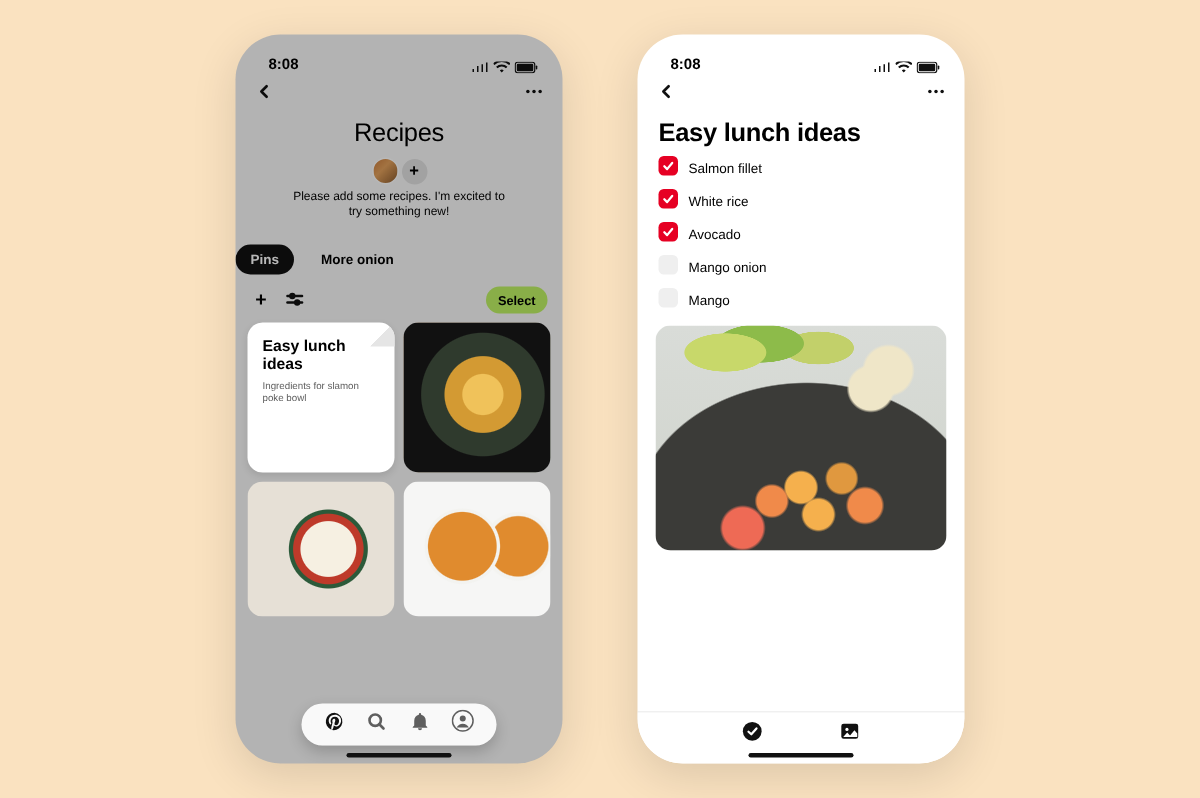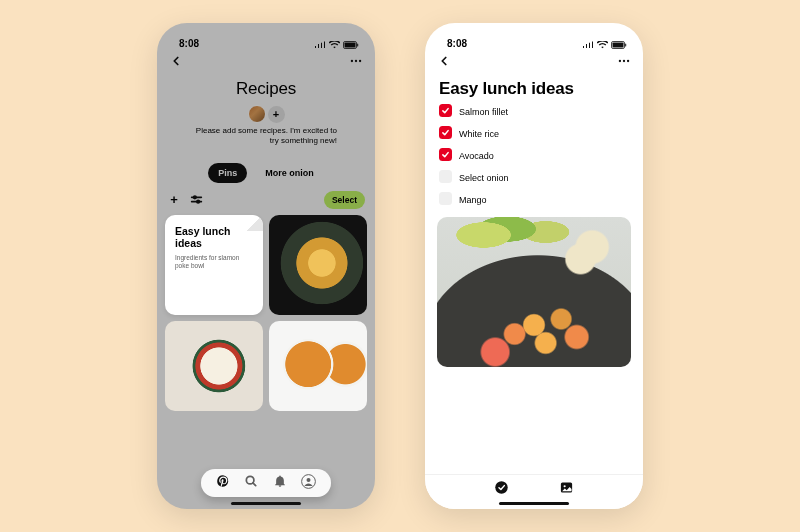--- a/index.html
+++ b/index.html
@@ -9,22 +9,22 @@
   .status{height:26px;display:flex;justify-content:space-between;align-items:flex-end;padding:0 16px 0 22px;font-size:10px;font-weight:600}
   .status-icons{display:flex;gap:3px;align-items:flex-end}
   .status-icons svg{display:block}
   .nav{height:28px;display:flex;justify-content:space-between;align-items:center;padding:0 12px}
   .lt .nav, .lt .status, .lt .board-head, .lt .tabs, .lt .toolbar{filter:brightness(.72)}
   .board-head{text-align:center;padding:2px 12px 6px}
   .board-head h1{font-size:17px;font-weight:400;letter-spacing:-.2px}
   .avatar-add{display:flex;justify-content:center;align-items:center;gap:2px;margin-top:6px}
   .avatar-add .av{width:18px;height:18px;border-radius:50%;background:linear-gradient(135deg,#c97b3c,#e2a05b 40%,#8a5a2e);border:1.5px solid #fff}
   .avatar-add .pl{width:17px;height:17px;border-radius:50%;background:#e1e1e1;display:flex;align-items:center;justify-content:center;font-size:11px;font-weight:700}
-  .desc{font-size:8px;line-height:1.3;text-align:right;padding:3px 26px 0}
-  .tabs{display:flex;justify-content:center;gap:8px;padding:10px 0 8px}
+  .desc{font-size:8px;line-height:1.3;text-align:center;padding:3px 26px 0}
+  .tabs{display:flex;gap:8px;padding:10px 0 8px}
   .pill{font-size:9px;font-weight:600;padding:5px 10px;border-radius:999px}
   .pill.sel{background:#111;color:#fff}
   .toolbar{display:flex;align-items:center;justify-content:space-between;padding:0 10px 6px}
   .tb-left{display:flex;gap:8px;align-items:center}
   .tb-ico{width:14px;height:14px;display:flex;align-items:center;justify-content:center;font-size:13px;font-weight:800}
   .tb-sel{font-size:8.5px;font-weight:600;background:#bef264;padding:4px 8px;border-radius:999px}
   .board-grid{display:grid;grid-template-columns:1fr 1fr;gap:6px;padding:0 8px}
   .note{background:#fff;border-radius:10px;padding:10px 10px 12px;position:relative;height:100px;box-shadow:0 2px 5px rgba(0,0,0,.1)}
   .note:after{content:"";position:absolute;top:0;right:0;width:16px;height:16px;background:linear-gradient(135deg,transparent 49%,#e5e5e5 50%);border-top-right-radius:10px}
   .note h3{font-size:10.5px;font-weight:800;line-height:1.15}
@@ -195,21 +195,21 @@
         <div class="ing">
           <span class="chk on">
             <svg width="9" height="9" viewBox="0 0 24 24" fill="none" stroke-width="4" stroke-linecap="round" stroke-linejoin="round">
               <polyline points="5 13 10 18 19 7"></polyline>
             </svg>
           </span>
           <span>Avocado</span>
         </div>
         <div class="ing">
           <span class="chk"></span>
-          <span>Select onion</span>
+          <span>Mango onion</span>
         </div>
         <div class="ing">
           <span class="chk"></span>
           <span>Mango</span>
         </div>
       </div>
   </div>
   <div class="hero"></div>
   <div class="bbar">
     <span><svg width="15" height="15" viewBox="0 0 24 24" fill="#111">

